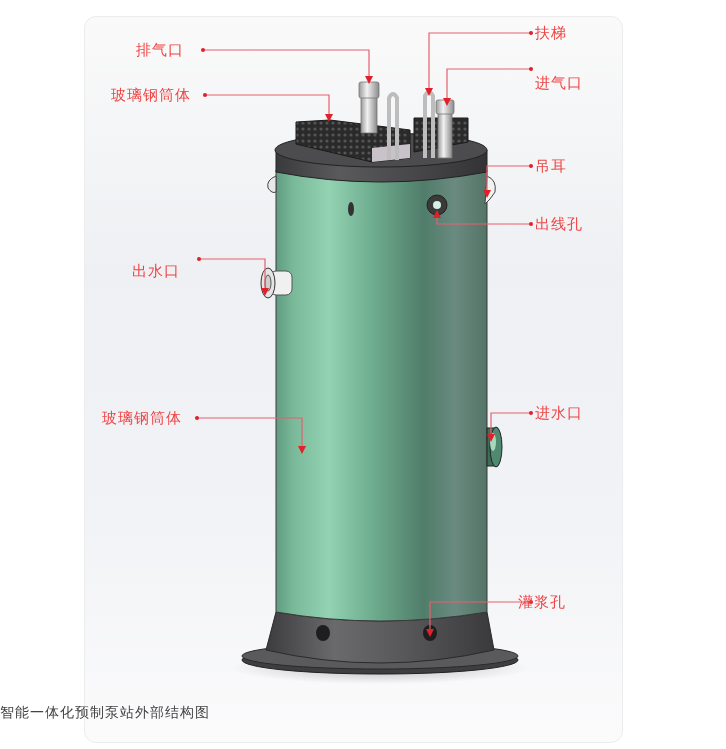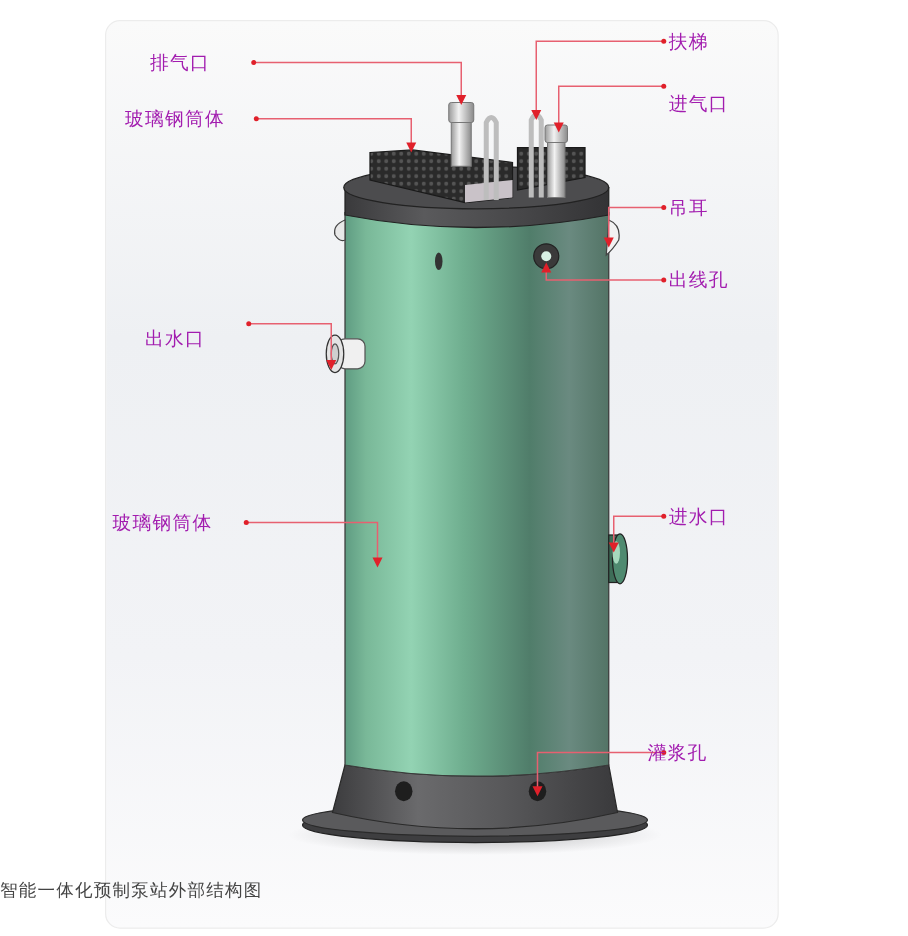--- a/index.html
+++ b/index.html
@@ -3,22 +3,22 @@
 <meta charset="utf-8">
 <style>
   html, body { margin:0; padding:0; background:#ffffff; }
   body { width:726px; height:749px; position:relative; overflow:hidden;
          font-family:"DejaVu Sans", "Liberation Sans", sans-serif; }
   .card { position:absolute; left:84px; top:16px; width:539px; height:727px;
           border-radius:12px; border:1px solid #ececec;
           background:linear-gradient(180deg,#fafafa 0%,#eef0f3 35%,#f2f3f6 70%,#fbfbfc 100%);
           box-sizing:border-box; overflow:hidden; }
   svg.art { position:absolute; left:0; top:0; }
-  .lbl { position:absolute; font-size:15px; color:#a21caf; white-space:nowrap; line-height:18px; letter-spacing:1px; }
-  .lbl.right-align { text-align:left; }
+  .lbl { position:absolute; font-size:15px; color:#ef4444; white-space:nowrap; line-height:18px; letter-spacing:1px; }
+  .lbl.right-align { text-align:center; }
   .caption { position:absolute; left:0; width:100%; top:704px; text-align:left;
              font-size:14px; color:#444; letter-spacing:1px; }
 </style>
 </head>
 <body>
 
 <div class="card"></div>
 
 <svg class="art" width="726" height="749" viewBox="0 0 726 749">
   <defs>

